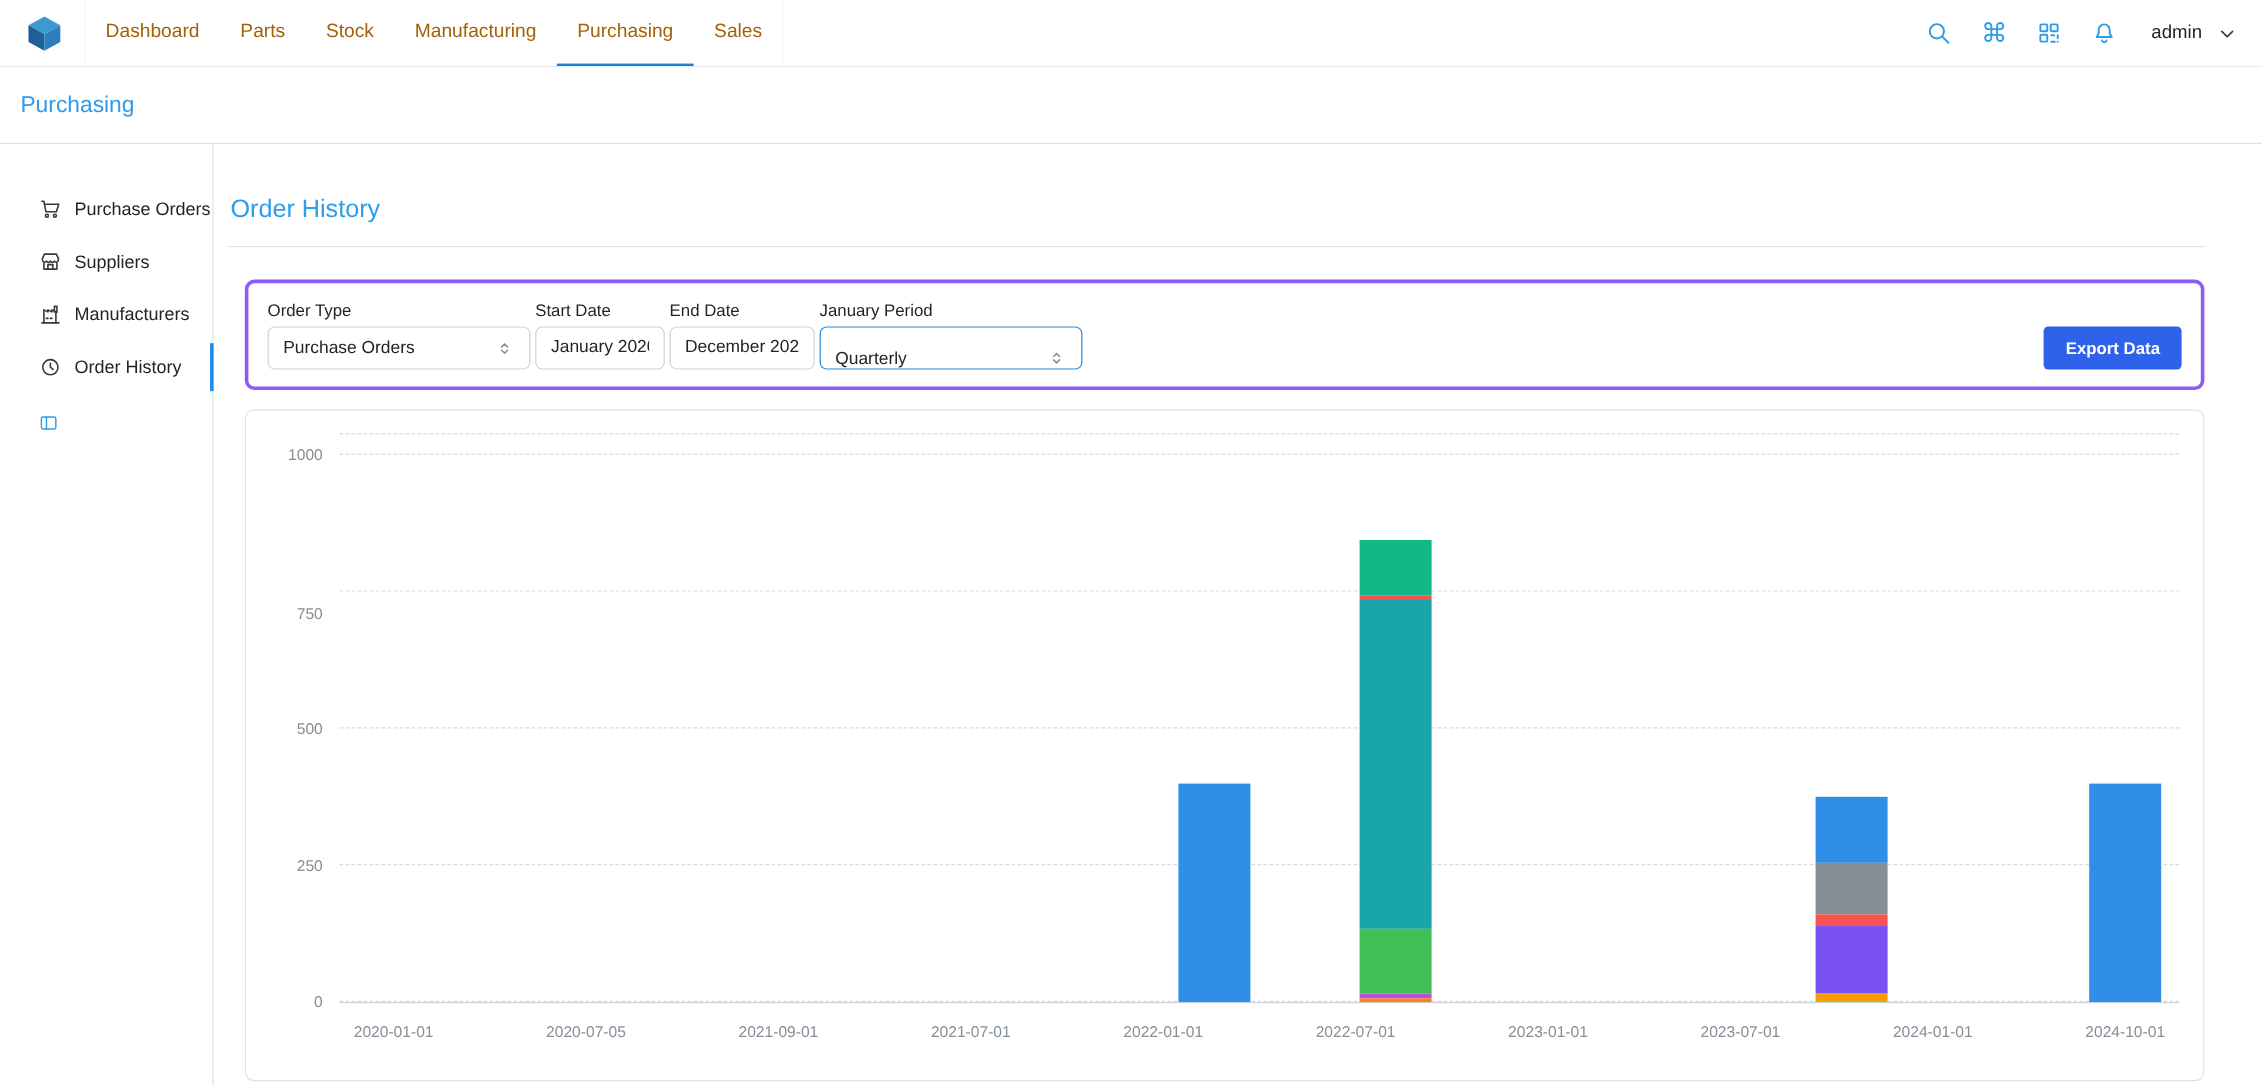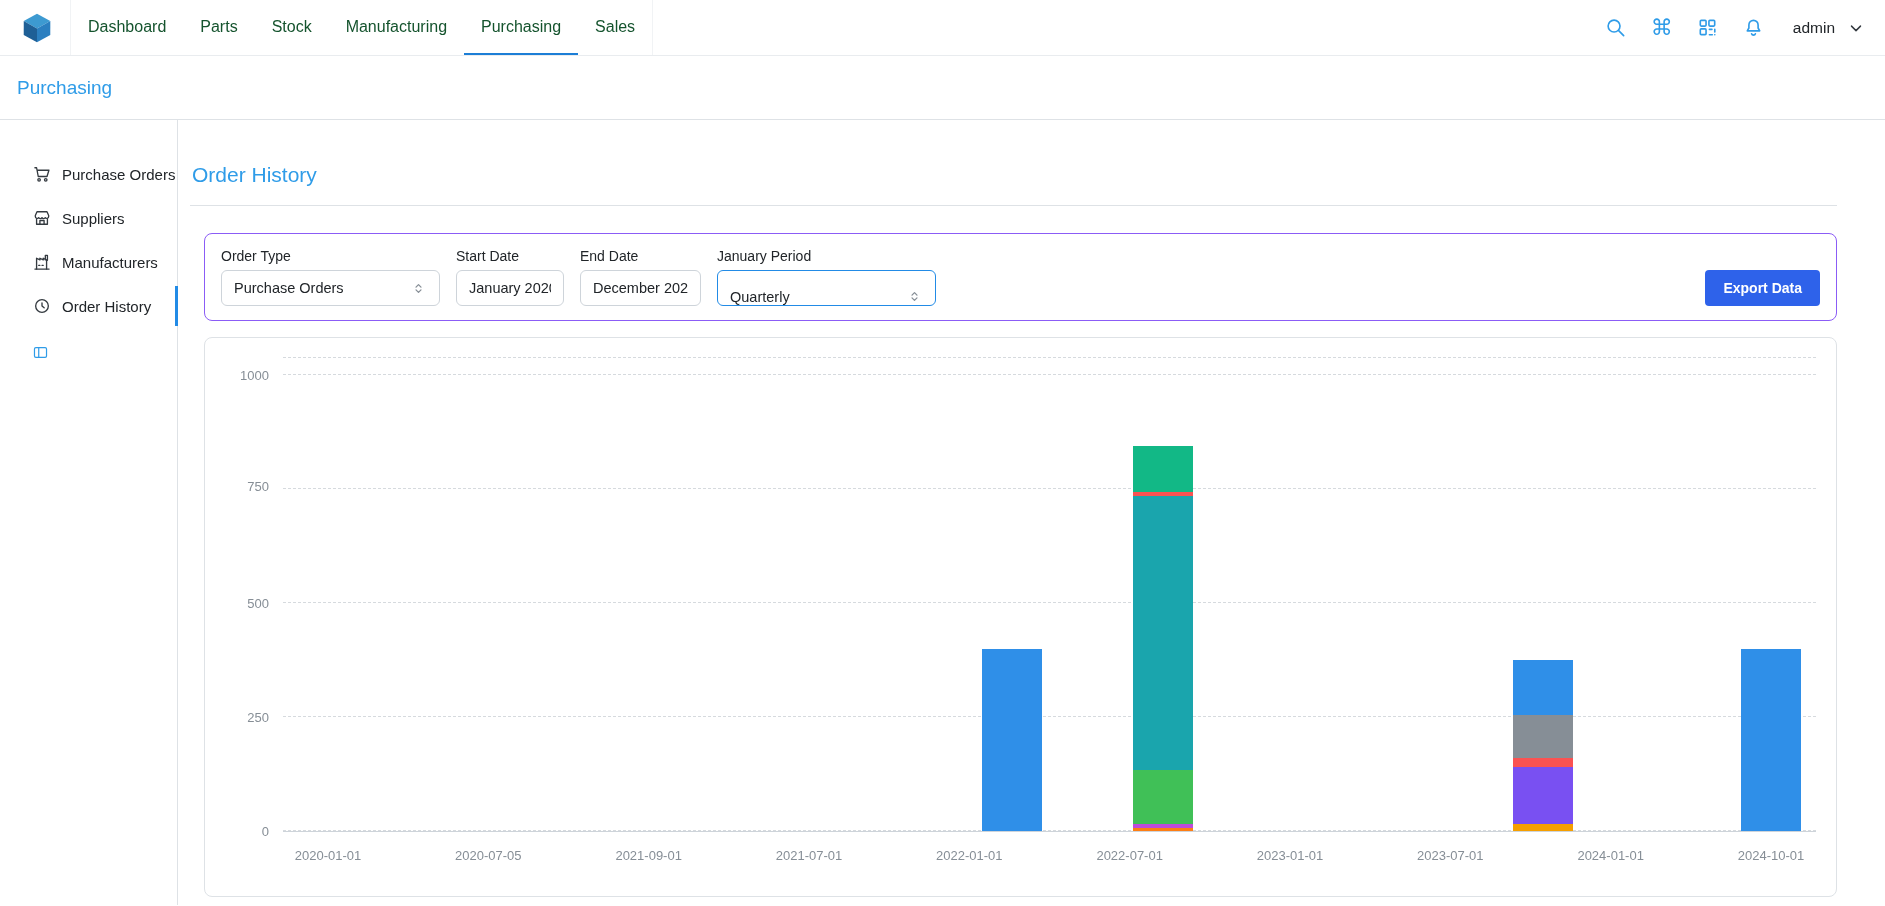--- a/index.html
+++ b/index.html
@@ -7,21 +7,21 @@
   body {
     width:1885px; height:906px; overflow:hidden;
     font-family:"Liberation Sans", sans-serif;
     background:#ffffff; color:#212529;
   }
   
   .navbar { height:56px; display:flex; align-items:center; padding:0 20px; border-bottom:1px solid #e9ecef; }
   .logo { width:34px; height:34px; margin-right:16px; display:flex; align-items:center; cursor:pointer; }
   .logo svg { width:34px; height:34px; }
   .tabs { display:flex; align-self:stretch; border-left:1px solid #f1f3f5; border-right:1px solid #f1f3f5; }
-  .tab { display:flex; align-items:center; padding:0 17px; font-size:16px; color:#14532d; cursor:pointer; border-bottom:2px solid transparent; }
+  .tab { display:flex; align-items:center; padding:0 17px; font-size:16px; color:#a16207; cursor:pointer; border-bottom:2px solid transparent; }
   .tab.active { border-bottom-color:var(--tab-underline,#1c7ed6); }
   .nav-right { margin-left:auto; display:flex; align-items:center; gap:20px; }
   .icon-btn { width:26px; height:26px; display:flex; align-items:center; justify-content:center; color:var(--accent,#2f9ce8); cursor:pointer; }
   .icon-btn svg { width:23px; height:23px; }
   .cmd-glyph { font-size:22px; line-height:1; color:var(--accent,#2f9ce8); }
   .user { display:flex; align-items:center; gap:12px; margin-left:6px; cursor:pointer; }
   .user .uname { font-size:15.5px; color:#212529; }
   .user svg { width:18px; height:18px; color:#343a40; }
   
   .page-header { height:64px; display:flex; align-items:center; padding:0 17px; border-bottom:1px solid #dee2e6; }
@@ -32,21 +32,21 @@
   .side-item { position:relative; display:flex; align-items:center; gap:10px; height:44px; padding-left:32px; font-size:15px; color:#212529; cursor:pointer; }
   .side-item svg { width:20px; height:20px; color:#343a40; flex-shrink:0; }
   .side-item.active::after { content:""; position:absolute; right:-1px; top:2px; bottom:2px; width:3px; background:var(--indicator,#228be6); }
   .collapse-btn { margin:16px 0 0 32px; width:18px; height:18px; color:var(--accent,#2f9ce8); cursor:pointer; }
   .collapse-btn svg { width:17px; height:17px; }
   
   .content { flex:1; padding:30px 48px 0 12px; }
   .content-title { margin:13px 0 0 2px; font-size:21px; font-weight:500; color:var(--accent,#2f9ce8); }
   .content hr { border:none; border-top:1px solid #dee2e6; margin:18px 0 0 0; }
   
-  .filter-card { margin:27px 0 0 14px; border:1px solid #8b5cf6; border-radius:8px; padding:14px 16px; display:flex; align-items:flex-end; gap:16px; }
+  .filter-card { margin:27px 0 0 14px; border:3px solid #8b5cf6; border-radius:8px; padding:14px 16px; display:flex; align-items:flex-end; gap:4px; }
   .field { display:flex; flex-direction:column; }
   .field label { font-size:14px; font-weight:500; color:#212529; margin-bottom:6px; }
   .control { height:36px; border:1px solid #ced4da; border-radius:6px; background:#fff; font-size:14.5px; color:#212529; padding:0 12px; display:flex; align-items:center; font-family:"Liberation Sans",sans-serif; }
   input.control { outline:none; }
   .select { justify-content:space-between; cursor:pointer; }
   .select .chev { width:17px; height:17px; color:#868e96; flex-shrink:0; margin-left:8px; }
   .select.focused { border-color:var(--indicator,#228be6);align-items:flex-end; }
   .w-select { width:219px; }
   .w-date1 { width:108px; }
   .w-date2 { width:121px; }
@@ -202,21 +202,21 @@
       <div class="plot" id="plot">
           <div class="gridline" style="bottom: 0px;"></div>
           <div class="gridline" style="bottom: 114.031px;"></div>
           <div class="gridline" style="bottom: 228.062px;"></div>
           <div class="gridline" style="bottom: 342.093px;"></div>
           <div class="gridline" style="bottom: 456.123px;"></div>
           <div class="gridline" style="bottom: 473px;"></div>
           <div class="ylabel" style="bottom: 0px;">0</div>
           <div class="ylabel" style="bottom: 114.031px;">250</div>
           <div class="ylabel" style="bottom: 228.062px;">500</div>
-          <div class="ylabel" style="bottom: 345px; margin-top: 20px;">750</div>
+          <div class="ylabel" style="bottom: 324px; margin-top: 20px;">750</div>
           <div class="ylabel" style="bottom: 456.123px;">1000</div>
           <div class="bar" style="left: 728.549px;">
             <div class="seg" style="height: 182.449px; background: rgb(47, 143, 232);"></div>
           </div>
           <div class="bar" style="left: 880.353px;">
             <div class="seg" style="height: 2.73674px; background: rgb(253, 126, 20);"></div>
             <div class="seg" style="height: 4.56123px; background: rgb(190, 75, 219);"></div>
             <div class="seg" style="height: 53.8226px; background: rgb(64, 192, 87);"></div>
             <div class="seg" style="height: 273.674px; background: rgb(26, 165, 173);"></div>
             <div class="seg" style="height: 4.56123px; background: rgb(250, 82, 82);"></div>

